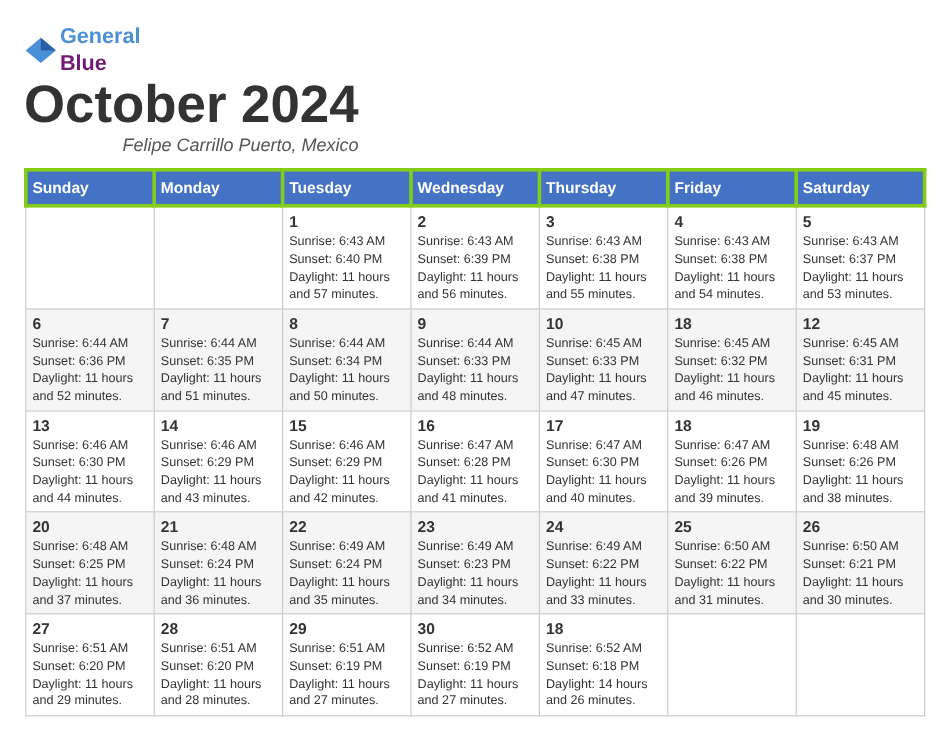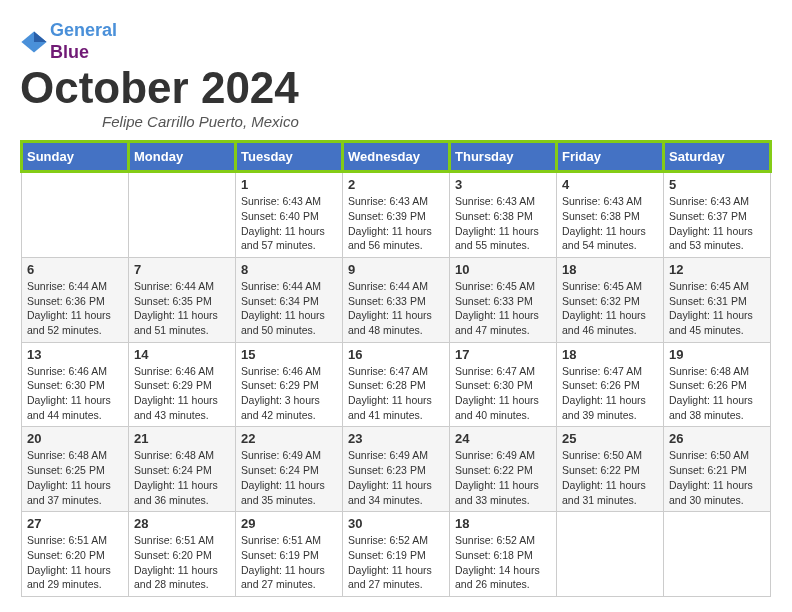--- a/index.html
+++ b/index.html
@@ -240,21 +240,21 @@
           <span>Sunrise: 6:46 AM</span><br>
           <span>Sunset: 6:29 PM</span><br>
           <span>Daylight: 11 hours and 43 minutes.</span>
         </div>
       </td>
         <td>
         <span class="day-num">15</span>
         <div class="day-info">
           <span>Sunrise: 6:46 AM</span><br>
           <span>Sunset: 6:29 PM</span><br>
-          <span>Daylight: 3 hours and 42 minutes.</span>
+          <span>Daylight: 11 hours and 42 minutes.</span>
         </div>
       </td>
         <td>
         <span class="day-num">16</span>
         <div class="day-info">
           <span>Sunrise: 6:47 AM</span><br>
           <span>Sunset: 6:28 PM</span><br>
           <span>Daylight: 11 hours and 41 minutes.</span>
         </div>
       </td>

